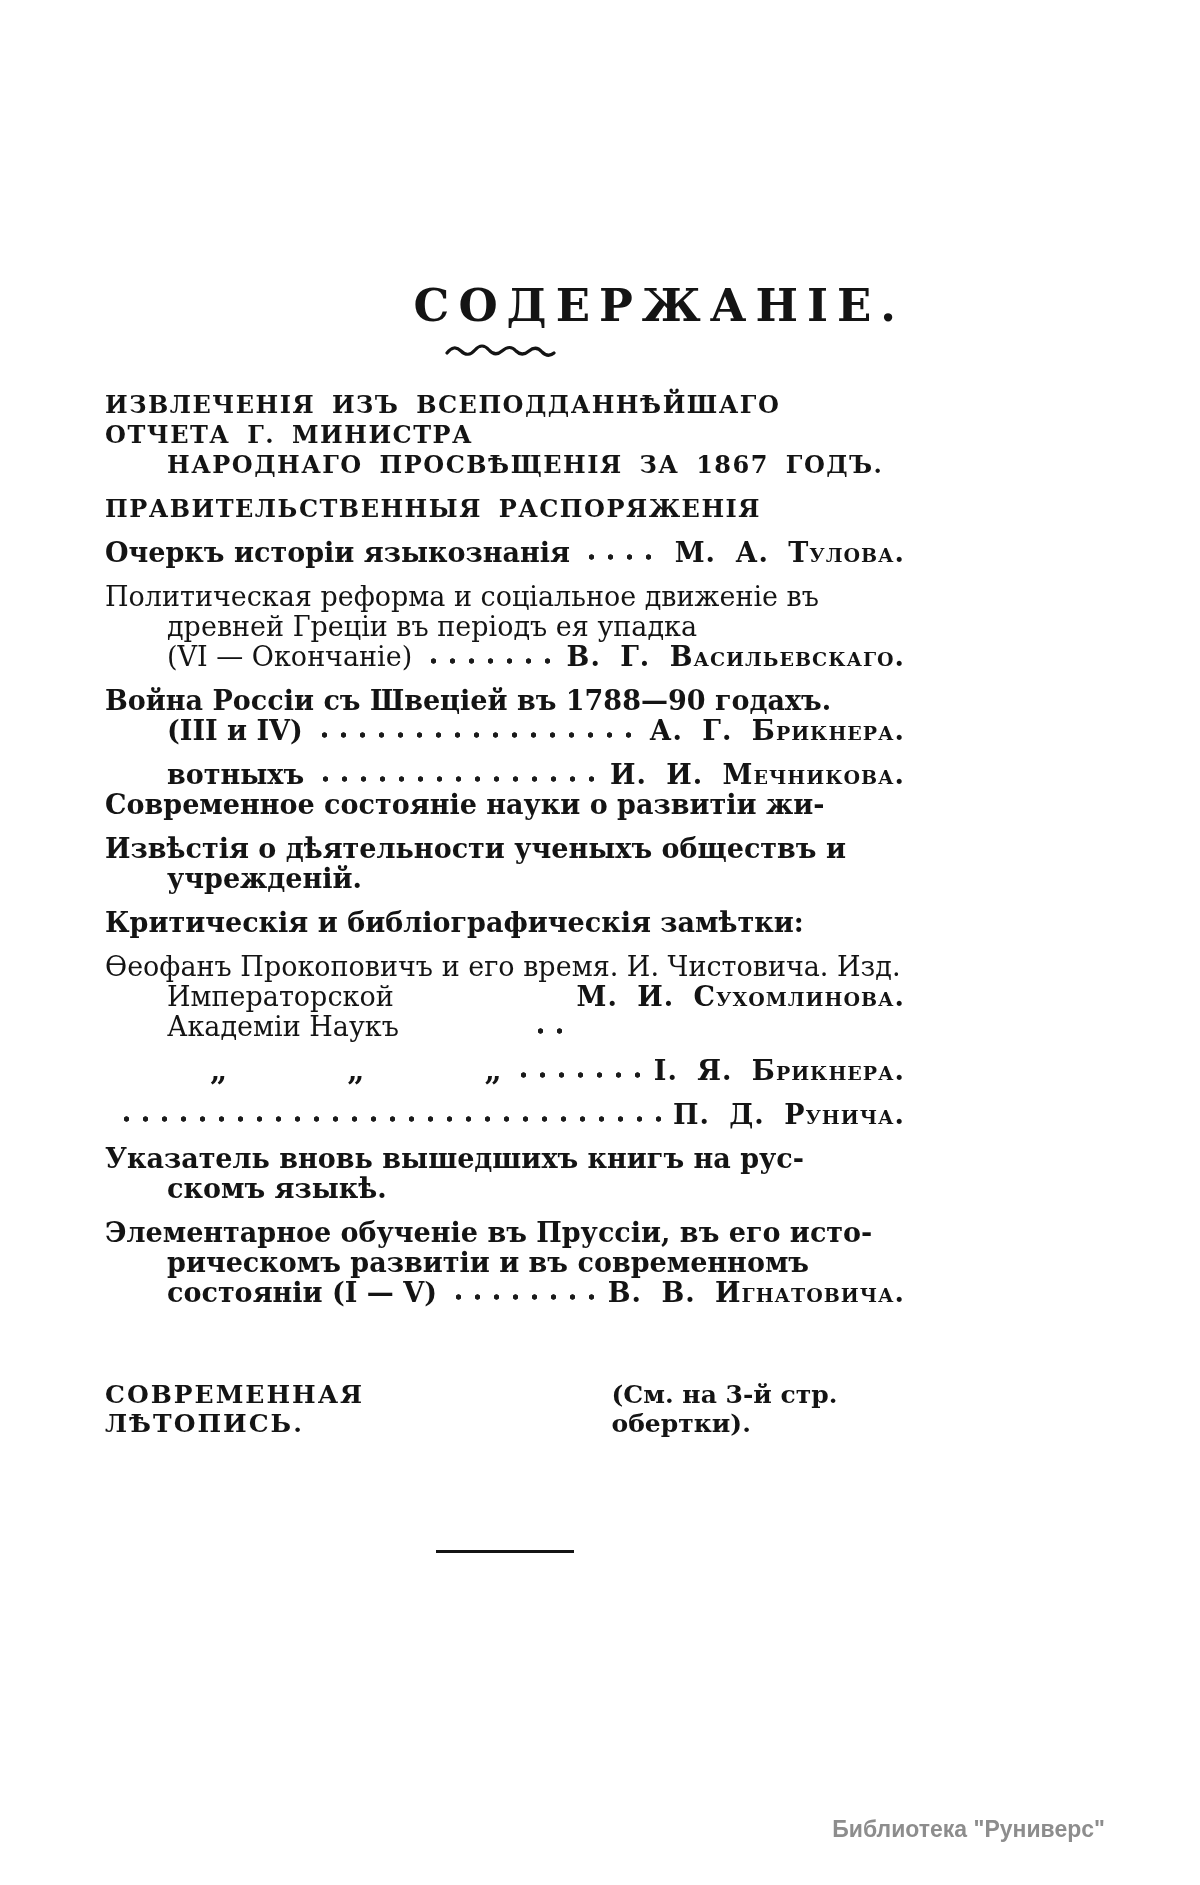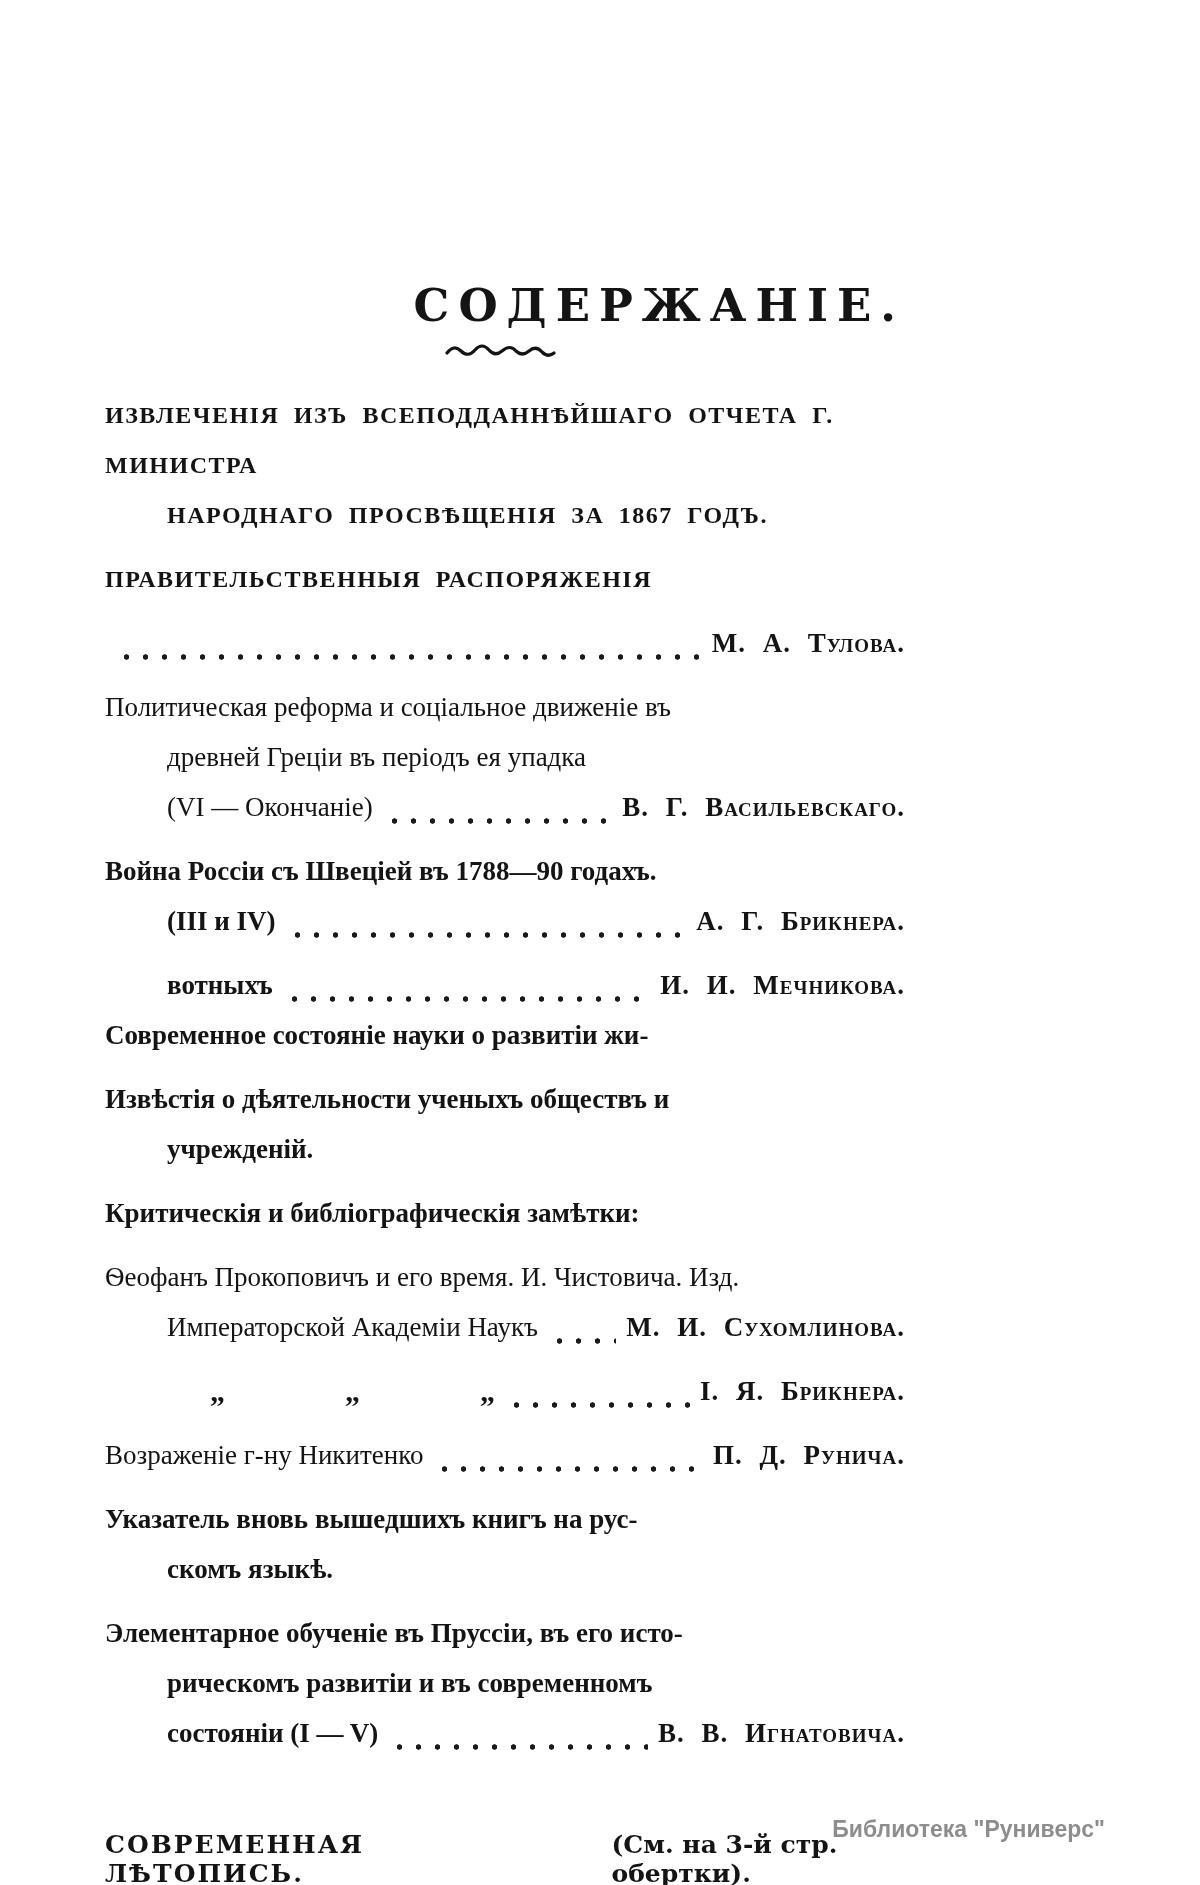--- a/index.html
+++ b/index.html
@@ -28,22 +28,21 @@
   }
   .ornament {
     display: block;
     margin: 16px auto 0;
   }
   .toc { margin-top: 30px; }
   .entry { margin-bottom: 14px; }
   .entry .line {
     display: flex;
     font-size: 27px;
-    line-height: 50px;
-    font-family: Liberation Serif, serif;
+    line-height: 30px;
   }
   .entry .line.cont .t { padding-left: 62px; }
   .entry.w-bold .t { font-weight: bold; }
   .entry.caps .t {
     font-weight: bold;
     font-size: 24px;
     letter-spacing: 1.5px;
     word-spacing: 7px;
   }
   .entry.ditto .t {
@@ -121,20 +120,21 @@
           <span class="t">НАРОДНАГО ПРОСВѢЩЕНІЯ ЗА 1867 ГОДЪ.</span>
         </div>
       </div>
       <div class="entry caps w-bold">
         <div class="line">
           <span class="t">ПРАВИТЕЛЬСТВЕННЫЯ РАСПОРЯЖЕНІЯ</span>
         </div>
       </div>
       <div class="entry normal w-bold">
         <div class="line">
+          <span class="t">Очеркъ исторіи языкознанія</span>
           <span class="leader"></span>
           <span class="author">М. А. Тулова.</span>
         </div>
       </div>
       <div class="entry normal w-normal">
         <div class="line">
           <span class="t">Политическая реформа и соціальное движеніе въ</span>
         </div>
         <div class="line cont">
           <span class="t">древней Греціи въ періодъ ея упадка</span>
@@ -190,21 +190,20 @@
       </div>
       <div class="entry ditto w-normal">
         <div class="line">
           <span class="t">„    „    „</span>
           <span class="leader"></span>
           <span class="author">І. Я. Брикнера.</span>
         </div>
       </div>
       <div class="entry normal w-normal">
         <div class="line">
-          <span class="t">Возраженіе г-ну Никитенко</span>
           <span class="leader"></span>
           <span class="author">П. Д. Рунича.</span>
         </div>
       </div>
       <div class="entry normal w-bold">
         <div class="line">
           <span class="t">Указатель вновь вышедшихъ книгъ на рус-</span>
         </div>
         <div class="line cont">
           <span class="t">скомъ языкѣ.</span>

